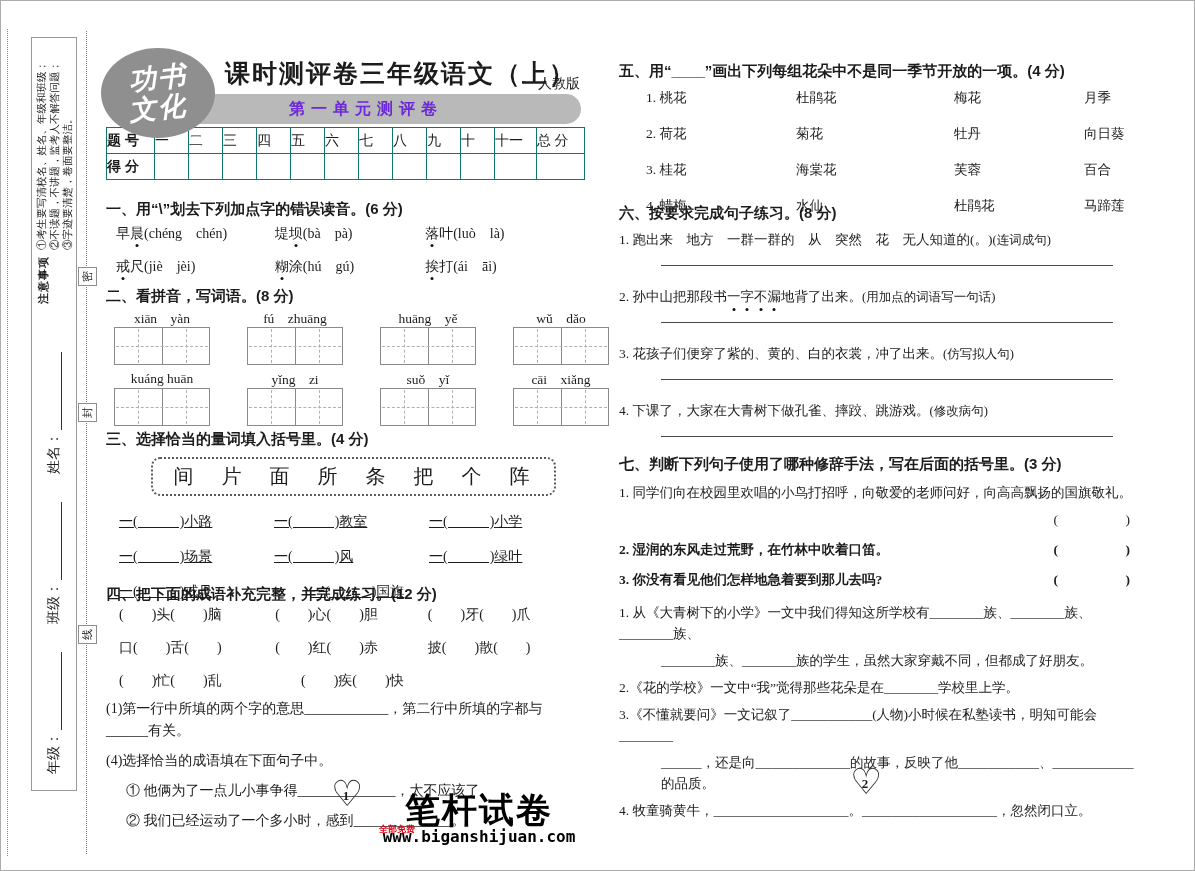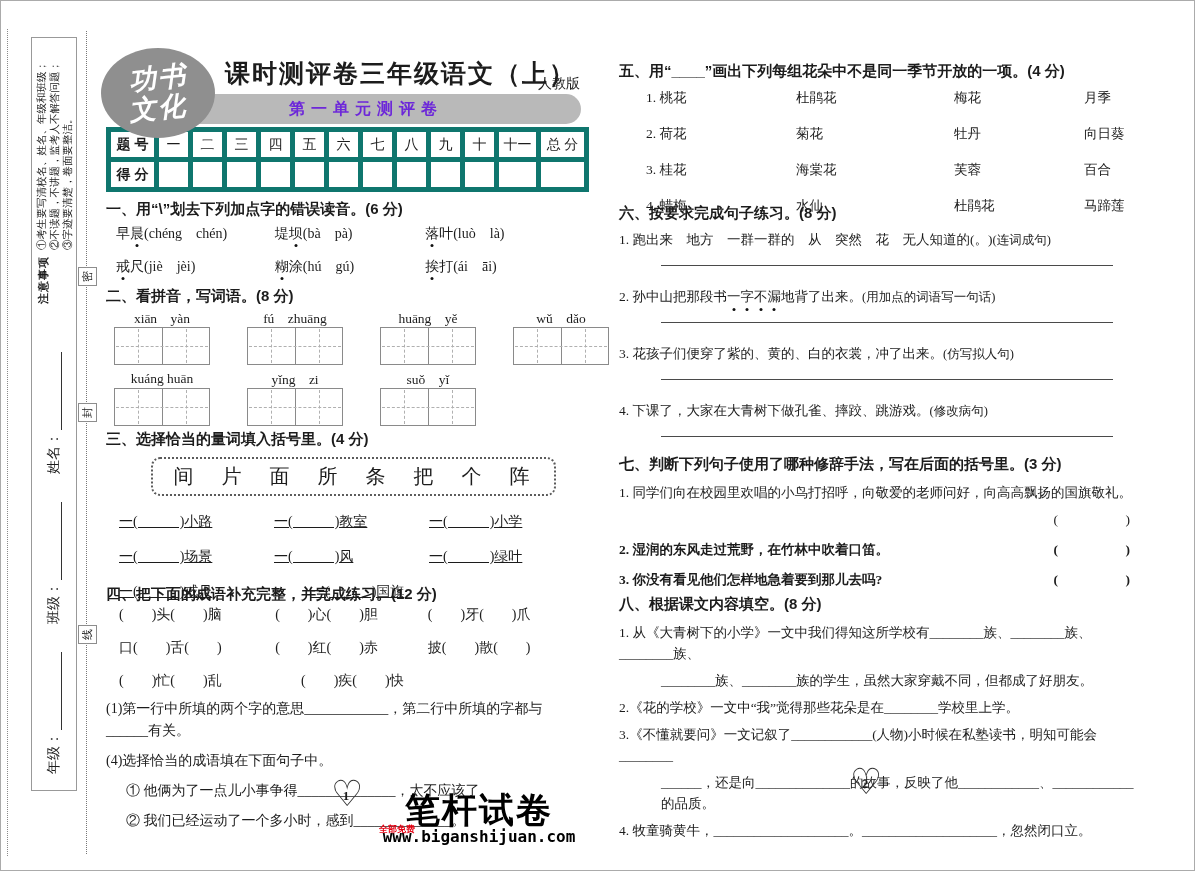--- a/index.html
+++ b/index.html
@@ -30,21 +30,21 @@
   .unit-title{font-size:16px;letter-spacing:6px;color:#6d28d9;}
   .logo{position:absolute;left:100px;top:47px;width:114px;height:90px;background:#8f8f8f;border-radius:50%;
         display:flex;flex-direction:column;align-items:center;justify-content:center;color:#fff;
         font-weight:bold;font-style:italic;font-size:27px;line-height:30px;z-index:2;}
   .logo span{transform:rotate(-6deg);letter-spacing:2px;}
   .main-title{position:absolute;left:224px;top:56px;font-size:25px;letter-spacing:2px;}
   .edition{position:absolute;left:537px;top:74px;font-size:14px;font-family:"Liberation Sans",sans-serif;}
 
   
   .score-table{position:absolute;left:105px;top:126px;border-collapse:collapse;table-layout:fixed;}
-  .score-table td{border:5px solid #0f766e;height:25px;text-align:center;font-size:14px;padding:0;}
+  .score-table td{border:1px solid #0f766e;height:25px;text-align:left;font-size:14px;padding:0;}
 
   
   .sec-h{font-size:15px;line-height:20px;}
   .col-left{position:absolute;left:105px;top:40px;width:478px;font-size:14px;}
   .col-right{position:absolute;left:618px;top:55px;width:515px;font-size:13.5px;}
   .sec{position:absolute;left:0;width:100%;}
   .dc{position:relative;font-style:normal;display:inline-block;}
   .dc::after{content:"";position:absolute;left:50%;transform:translateX(-50%);bottom:-4px;
              width:3px;height:3px;border-radius:50%;background:#111;}
   .note{font-size:12.5px;}
@@ -273,20 +273,27 @@
               <div class="py-cell"></div>
             </div>
           </div>
         <div>
             <div class="py-label">suǒ　yǐ</div>
             <div class="py-box">
               <div class="py-cell"></div>
               <div class="py-cell"></div>
             </div>
           </div>
+        <div>
+            <div class="py-label">cāi　xiǎng</div>
+            <div class="py-box">
+              <div class="py-cell"></div>
+              <div class="py-cell"></div>
+            </div>
+          </div>
       </div>
     </div>
 
     <div class="sec" style="top:388px;">
       <div class="sec-h ht">三、选择恰当的量词填入括号里。(4 分)</div>
       <div class="bank">间　片　面　所　条　把　个　阵</div>
       <div class="s3-row">
         <span class="s3-item">一(　　　)小路</span>
         <span class="s3-item">一(　　　)教室</span>
         <span class="s3-item">一(　　　)小学</span>
@@ -369,21 +376,20 @@
           <span>2. 湿润的东风走过荒野，在竹林中吹着口笛。</span>
           <span class="s7-paren">(　　　　　)</span>
         </div>
       <div class="s7-row">
           <span>3. 你没有看见他们怎样地急着要到那儿去吗?</span>
           <span class="s7-paren">(　　　　　)</span>
         </div>
     </div>
 
     <div class="sec" style="top:538px;">
-      <div class="sec-h ht">八、根据课文内容填空。(8 分)</div>
       <div class="s8-line" style="margin-top:8px;">1. 从《大青树下的小学》一文中我们得知这所学校有________族、________族、________族、</div>
       <div class="s8-line s8-cont">________族、________族的学生，虽然大家穿戴不同，但都成了好朋友。</div>
       <div class="s8-line">2.《花的学校》一文中“我”觉得那些花朵是在________学校里上学。</div>
       <div class="s8-line">3.《不懂就要问》一文记叙了____________(人物)小时候在私塾读书，明知可能会________</div>
       <div class="s8-line s8-cont">______，还是向______________的故事，反映了他____________、____________的品质。</div>
       <div class="s8-line">4. 牧童骑黄牛，____________________。____________________，忽然闭口立。</div>
     </div>
   </div>
 
   <div class="heart" style="left:330px;top:779px;">

